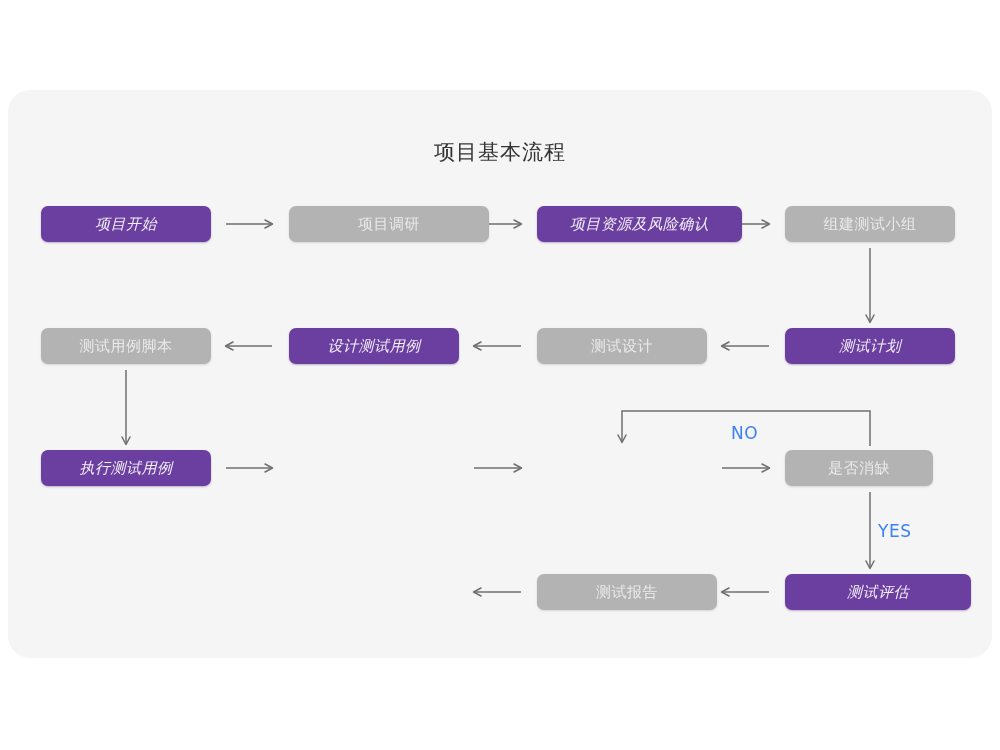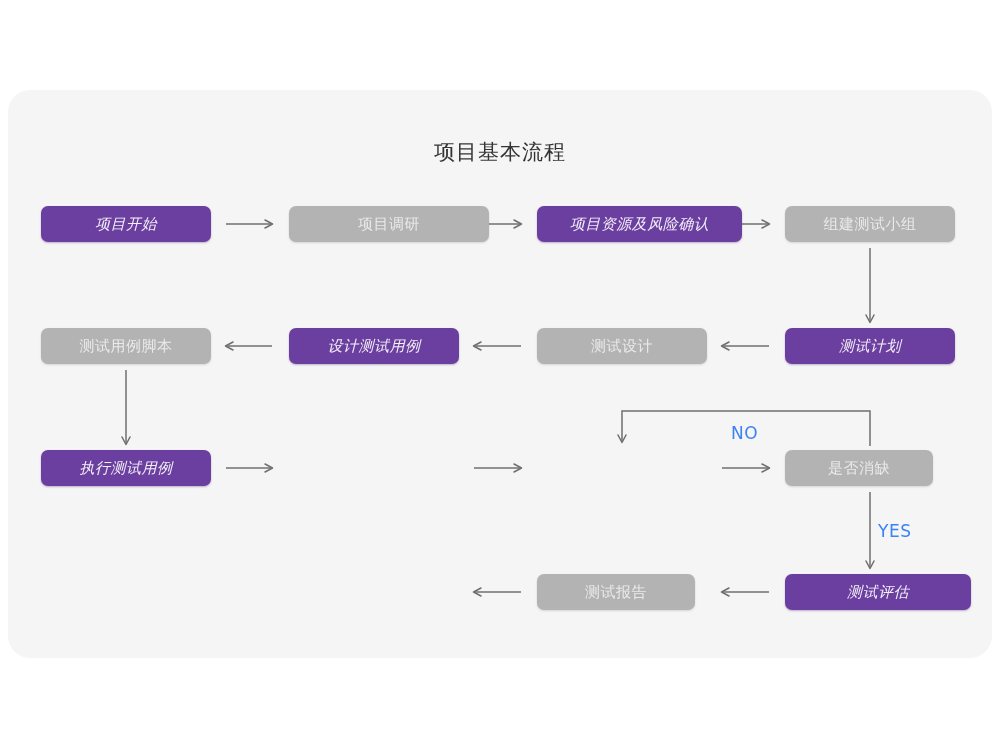--- a/index.html
+++ b/index.html
@@ -138,16 +138,16 @@
   <div class="node gray h36" style="left:785px; top:206px; width:170px;">组建测试小组</div>
 
   <div class="node gray h36" style="left:41px;  top:328px; width:170px;text-align:right;">测试用例脚本</div>
   <div class="node purple h36" style="left:289px; top:328px; width:170px;">设计测试用例</div>
   <div class="node purple h36" style="left:785px; top:328px; width:170px;">测试计划</div>
   <div class="node gray h36" style="left:537px; top:328px; width:170px;">测试设计</div>
 
   <div class="node purple h36" style="left:41px;  top:450px; width:170px;">执行测试用例</div>
   <div class="node gray h36" style="left:785px; top:450px; width:148px;">是否消缺</div>
 
-  <div class="node gray h36" style="left:537px; top:574px; width:158px;">测试报告</div>
+  <div class="node gray h36" style="left:537px; top:574px; width:180px;">测试报告</div>
   <div class="node purple h36" style="left:785px; top:574px; width:186px;">测试评估</div>
 
 </div>
 
 </body></html>

